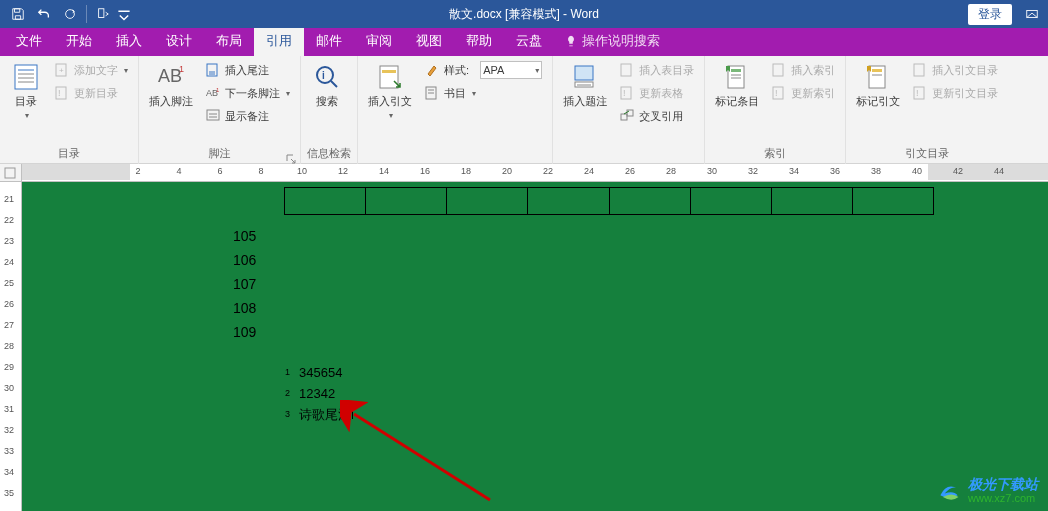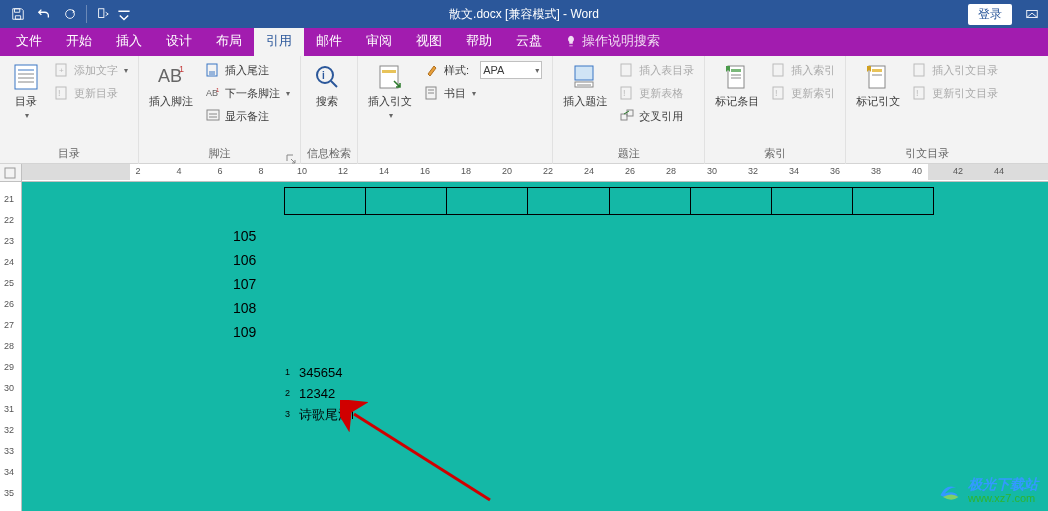--- a/index.html
+++ b/index.html
@@ -44,21 +44,21 @@
 
 .hruler { position: absolute; left: 0; top: 164px; width: 100%; height: 18px; background: #fff; border-bottom: 1px solid #c0c0c0; font-size: 9px; color: #555; overflow: hidden; }
 .hruler .gray { position: absolute; left: 0; top: 0; height: 16px; background: #dcdcdc; }
 .hruler .gray.r { right: 0; left: auto; }
 .hruler .num { position: absolute; top: 2px; font-size: 9px; transform: translateX(-50%); }
 .vruler { position: absolute; left: 0; top: 164px; width: 22px; bottom: 0; background: #fff; border-right: 1px solid #c0c0c0; z-index: 2; }
 .vruler .num { position: absolute; left: 4px; font-size: 9px; color: #555; transform-origin: center; }
 .corner { position: absolute; left: 0; top: 164px; width: 22px; height: 18px; background: #f3f3f3; border-right: 1px solid #c0c0c0; border-bottom: 1px solid #c0c0c0; z-index: 3; }
 
 
-.docview { position: absolute; left: 22px; top: 182px; right: 0; bottom: 0; background: #14b8a6; overflow: hidden; }
+.docview { position: absolute; left: 22px; top: 182px; right: 0; bottom: 0; background: #15803d; overflow: hidden; }
 .page { position: absolute; left: 105px; top: 0; width: 820px; background: #fff; }
 .tablebox { position: absolute; left: 157px; top: 5px; width: 650px; height: 28px; border: 1px solid #000; display: flex; }
 .tablebox div { flex: 1; border-right: 1px solid #000; }
 .tablebox div:last-child { border-right: none; }
 .bodytext { position: absolute; left: 106px; top: 42px; font-size: 14px; font-family: "Calibri","Microsoft YaHei"; line-height: 24px; }
 .endnotes { position: absolute; left: 158px; top: 180px; font-size: 13px; line-height: 21px; }
 .endnotes .en { display: flex; }
 .endnotes .sup { font-size: 9px; vertical-align: super; min-width: 14px; }
 .cursor { display: inline-block; width: 1px; height: 15px; background: #000; vertical-align: middle; margin-left:1px;}
 
@@ -316,21 +316,20 @@
               <svg width="14" height="14">
                 <rect x="1" y="5" width="6" height="6" fill="none" stroke="#888"></rect>
                 <rect x="7" y="1" width="6" height="6" fill="none" stroke="#888"></rect>
                 <path d="M4 5l5-3" stroke="#2b7a2b"></path>
               </svg>
             </span>
             <span>交叉引用</span>
           </div>
       </div>
     </div>
-    <div class="group-label">题注</div>
   </div>
 
   <div class="group">
     <div class="group-body">
       <div class="big-btn">
         <div class="icon">
             <svg width="28" height="28" viewBox="0 0 28 28">
               <rect x="5" y="3" width="16" height="22" fill="#fff" stroke="#888"></rect>
               <rect x="8" y="6" width="10" height="3" fill="#7ab87a"></rect>
               <line x1="8" y1="12" x2="18" y2="12" stroke="#888"></line>

